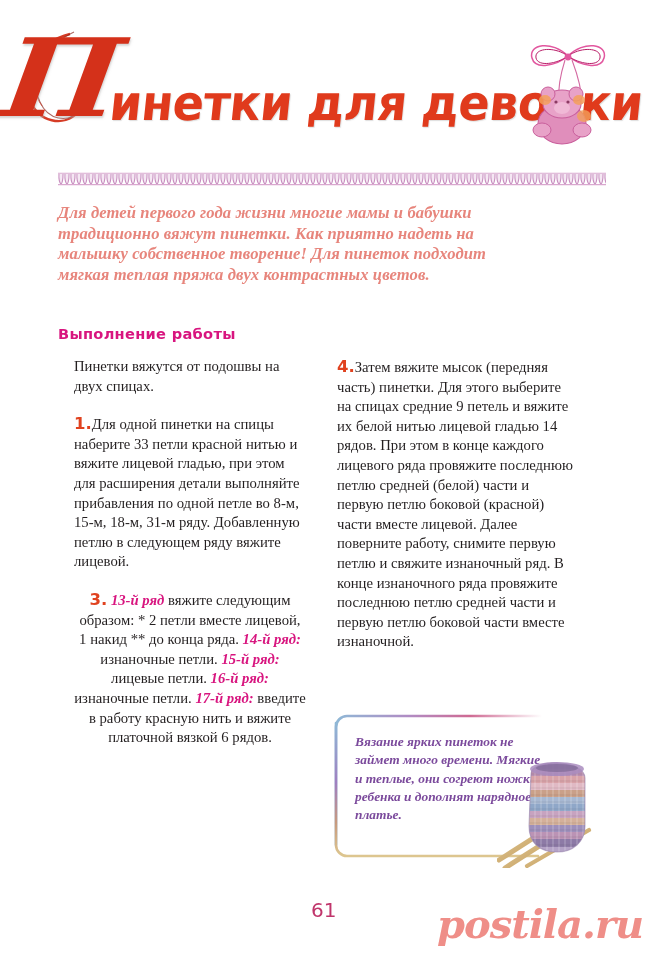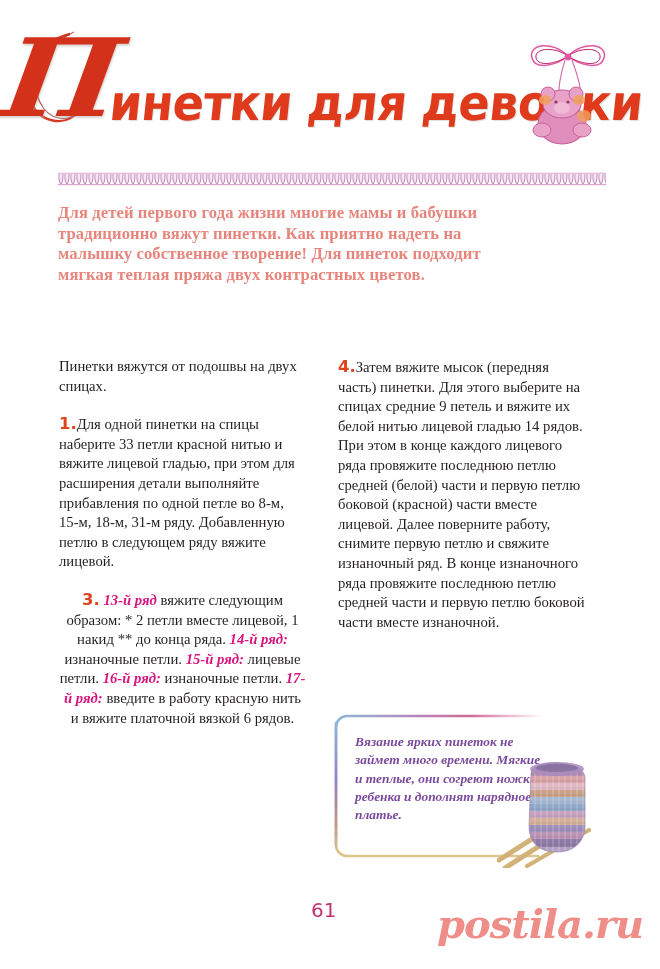--- a/index.html
+++ b/index.html
@@ -47,21 +47,21 @@
   
   .divider{
     position:absolute;left:58px;top:172px;width:548px;height:14px;
     overflow:hidden;
   }
 
   
   .intro{
     position:absolute;left:58px;top:203px;width:480px;
     font-family:"Liberation Serif", serif;
-    font-weight:bold;
+    font-style:italic;font-weight:bold;
     font-size:16.6px;line-height:20.6px;
     color:#e7857c;
     letter-spacing:.1px;
   }
 
   
   .section-heading{
     position:absolute;left:58px;top:325px;
     font-family:"DejaVu Sans", sans-serif;
     font-weight:bold;font-size:14.6px;
@@ -71,23 +71,23 @@
 
   
   .col{
     position:absolute;top:357px;
     font-family:"Liberation Serif", serif;
     font-size:14.7px;line-height:19.6px;
     color:#231f20;
     text-align:left;
   }
   .col-left{left:58px;width:248px;}
-  .col-right{left:337px;width:252px;}
-
-  .para{margin:0 0 18px 1px;}
+  .col-right{left:321px;width:252px;}
+
+  .para{margin:0 0 18px 16px;}
   .para.tight{margin-bottom:0;text-align:center;}
 
   .num{
     font-family:"DejaVu Sans", sans-serif;
     font-weight:bold;
     font-size:16.5px;
     color:#e0421f;
     letter-spacing:0;
   }
   .rowlab{
@@ -176,20 +176,21 @@
         <path d="M3 2 L3 11" stroke="#e3bcdd" stroke-width=".7"></path>
       </pattern>
     </defs>
     <rect x="0" y="0" width="548" height="14" fill="url(#knitpat)"></rect>
     <line x1="0" y1="1.2" x2="548" y2="1.2" stroke="#d9a8cf" stroke-width="1.1"></line>
     <line x1="0" y1="12.6" x2="548" y2="12.6" stroke="#d9a8cf" stroke-width="1.1"></line>
   </svg>
 
   <div class="intro">Для детей первого года жизни многие мамы и бабушки традиционно вяжут пинетки. Как приятно надеть на малышку собственное творение! Для пинеток подходит мягкая теплая пряжа двух контрастных цветов.</div>
 
+  <div class="section-heading">Выполнение работы</div>
 
   <div class="col col-left">
 
     <p class="para">Пинетки вяжутся от подошвы на двух спицах.</p>
 
     <p class="para"><span class="num">1.</span><span>Для одной пинетки на спицы наберите 33 петли красной нитью и вяжите лицевой гладью, при этом для расширения детали  выполняйте прибавления по одной петле во 8-м, 15-м, 18-м, 31-м ряду. Добавленную петлю в следующем ряду вяжите лицевой.</span></p>
 
 
     <p class="para tight"><span class="num">3.</span> <span class="rowlab">13-й ряд</span><span> вяжите следующим образом: * 2 петли вместе лицевой, 1 накид ** до конца ряда.</span>
       <span><span class="rowlab">14-й ряд:</span><span> изнаночные петли.</span></span>

